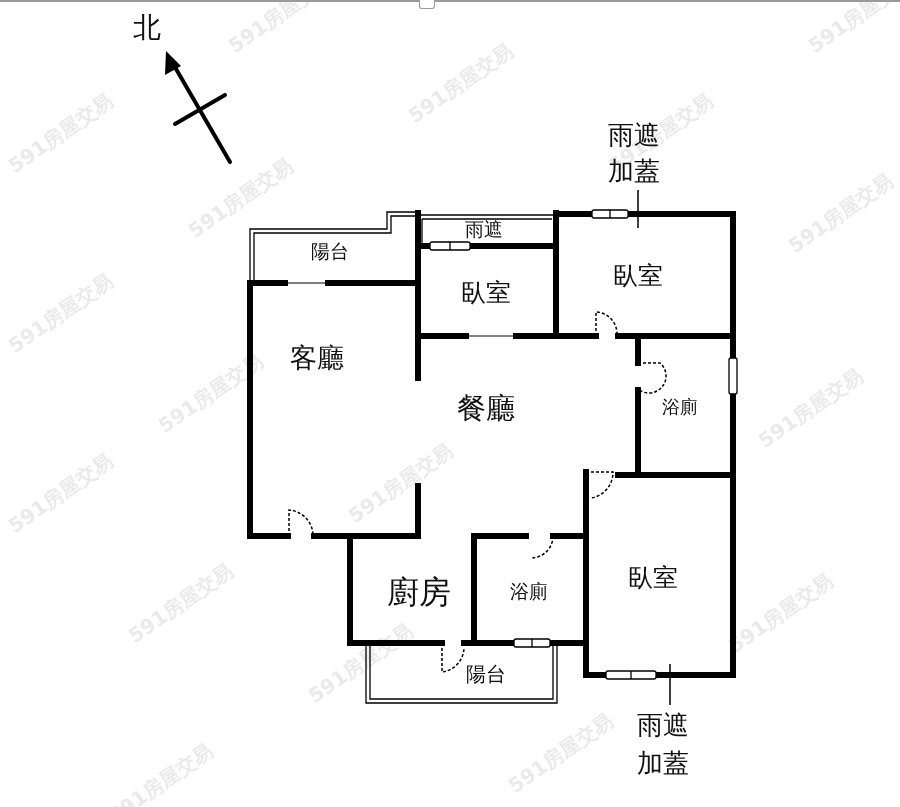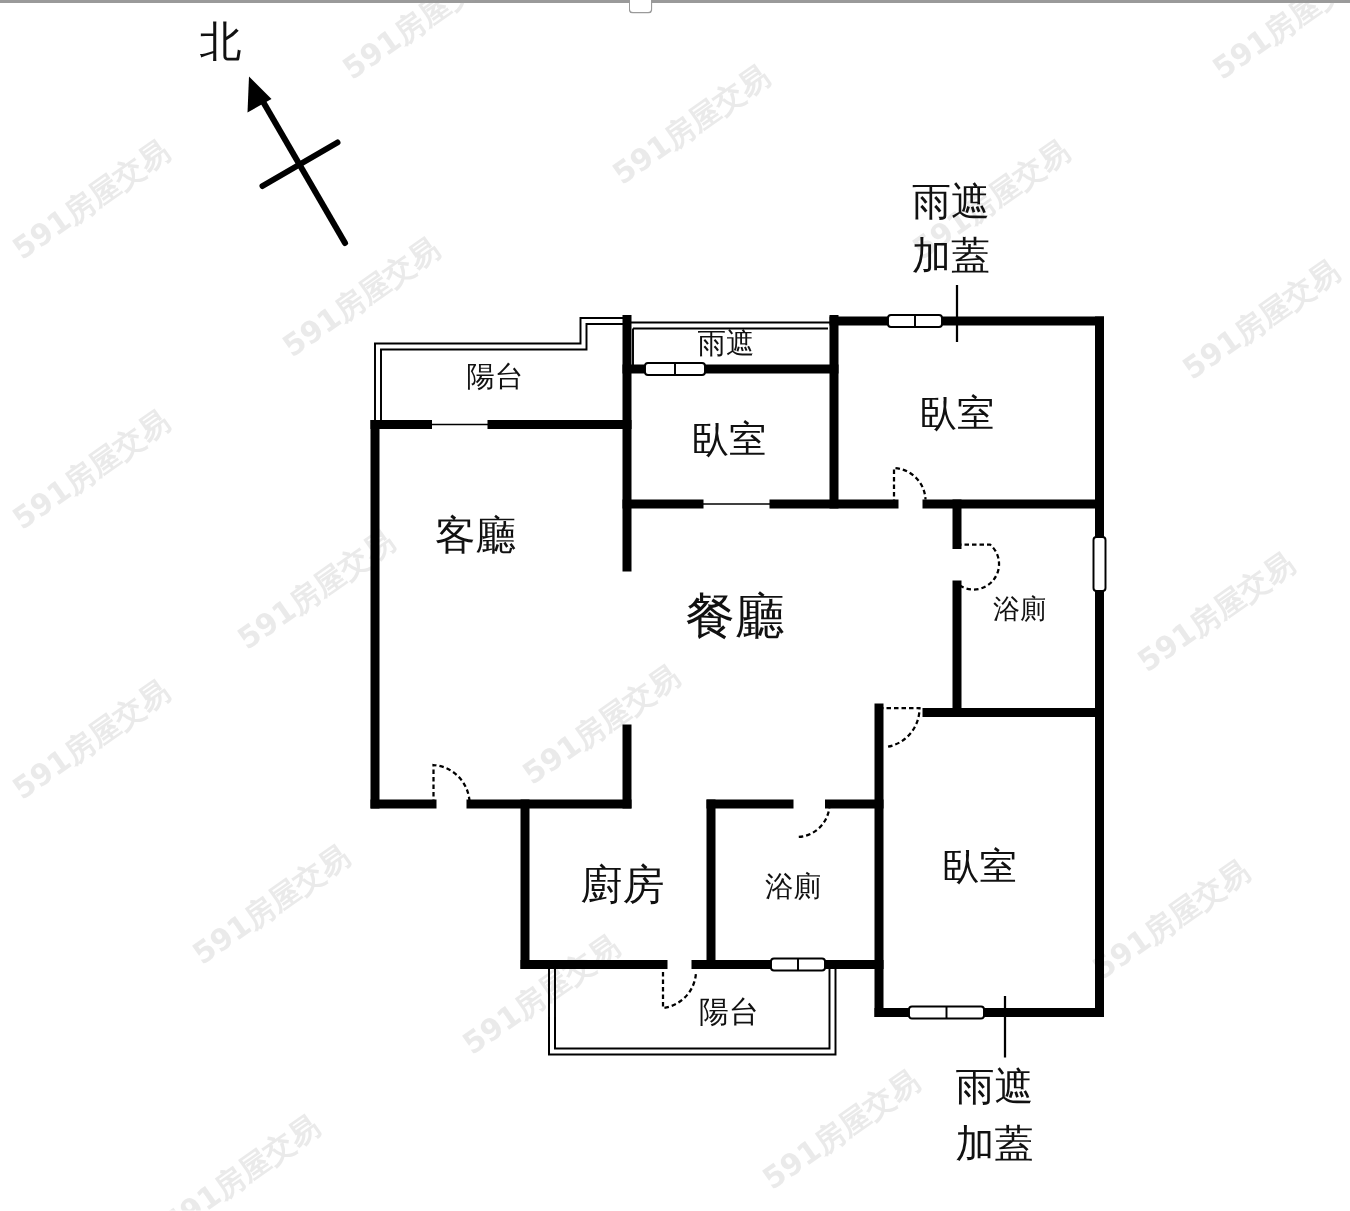--- a/index.html
+++ b/index.html
@@ -127,21 +127,21 @@
 <div class="lbl" style="left:133px;top:14px;font-size:28px;">北</div>
 
 <div class="lbl" style="left:608px;top:122px;font-size:26px;">雨遮</div>
 <div class="lbl" style="left:608px;top:158px;font-size:26px;">加蓋</div>
 
 <div class="lbl" style="left:311px;top:242px;font-size:19px;">陽台</div>
 <div class="lbl" style="left:465px;top:220px;font-size:19px;">雨遮</div>
 <div class="lbl" style="left:461px;top:280px;font-size:25px;">臥室</div>
 <div class="lbl" style="left:613px;top:263px;font-size:25px;">臥室</div>
 <div class="lbl" style="left:290px;top:344px;font-size:27px;">客廳</div>
-<div class="lbl" style="left:457px;top:394px;font-size:33px;">餐廳</div>
+<div class="lbl" style="left:457px;top:394px;font-size:29px;">餐廳</div>
 <div class="lbl" style="left:662px;top:398px;font-size:18px;">浴廁</div>
-<div class="lbl" style="left:387px;top:576px;font-size:28px;">廚房</div>
+<div class="lbl" style="left:387px;top:576px;font-size:32px;">廚房</div>
 <div class="lbl" style="left:510px;top:582px;font-size:19px;">浴廁</div>
 <div class="lbl" style="left:628px;top:565px;font-size:25px;">臥室</div>
 <div class="lbl" style="left:466px;top:664px;font-size:20px;">陽台</div>
 
 <div class="lbl" style="left:637px;top:712px;font-size:26px;">雨遮</div>
 <div class="lbl" style="left:637px;top:750px;font-size:26px;">加蓋</div>
 
 </body></html>

